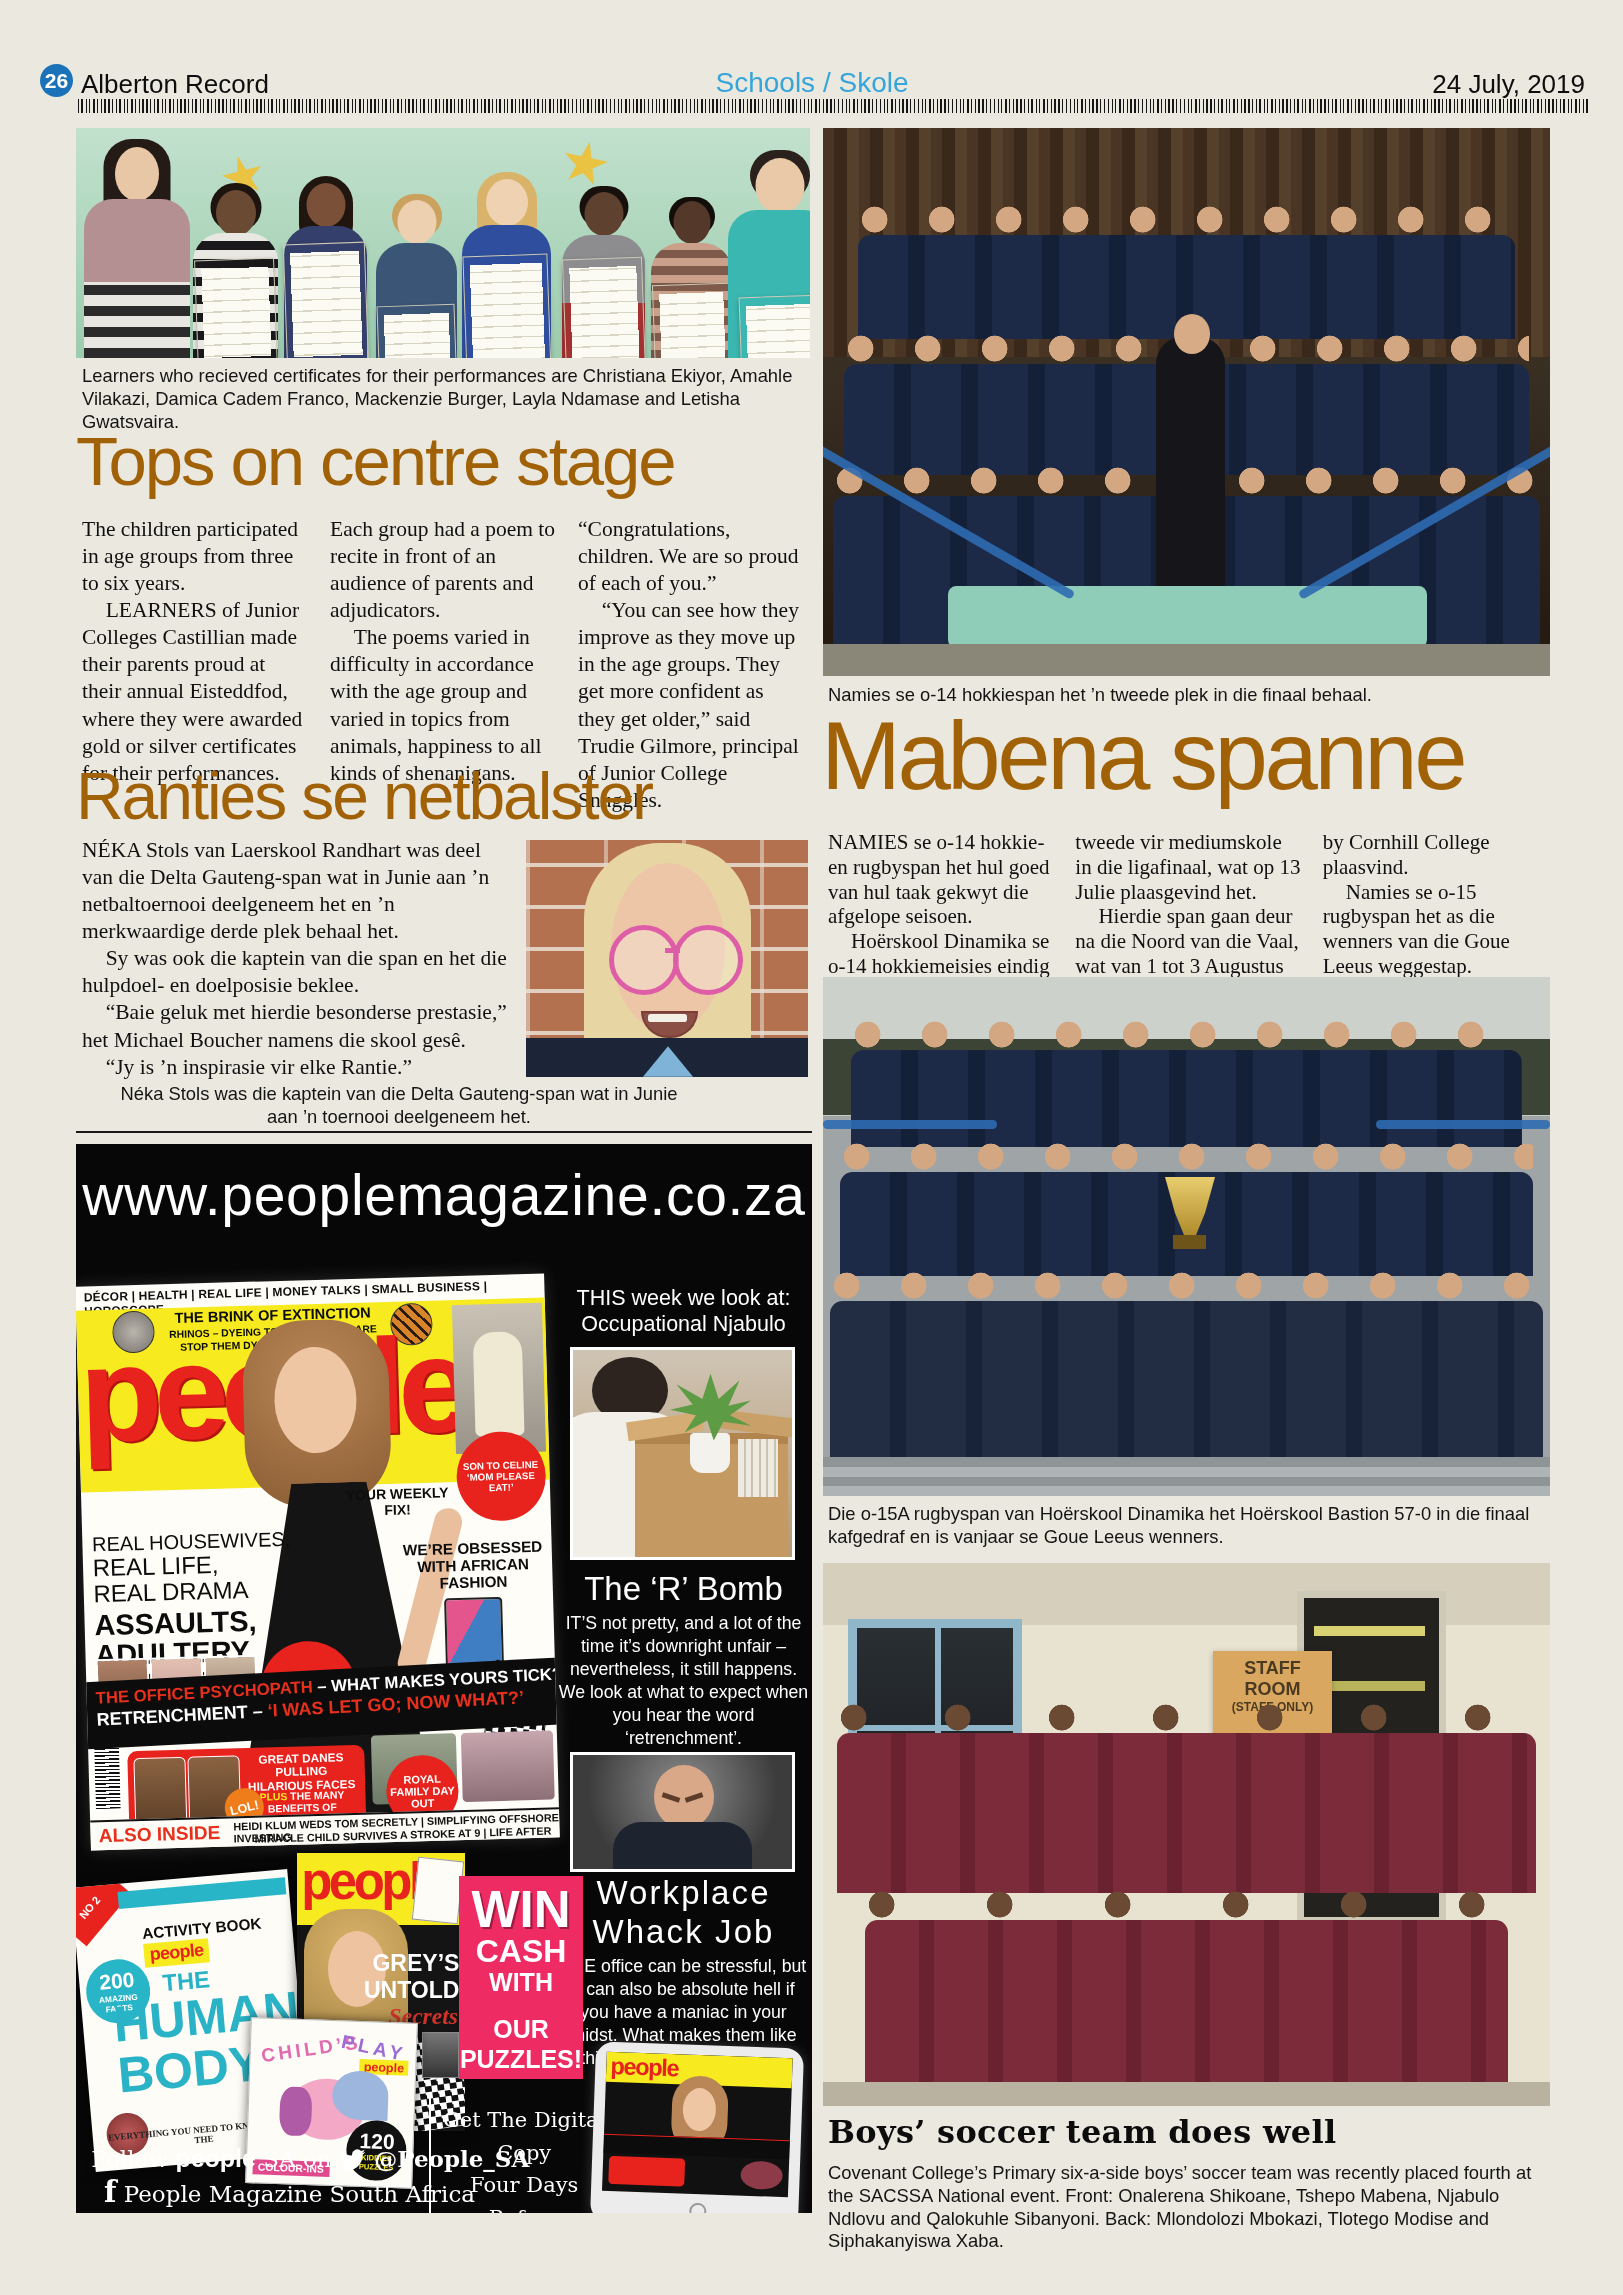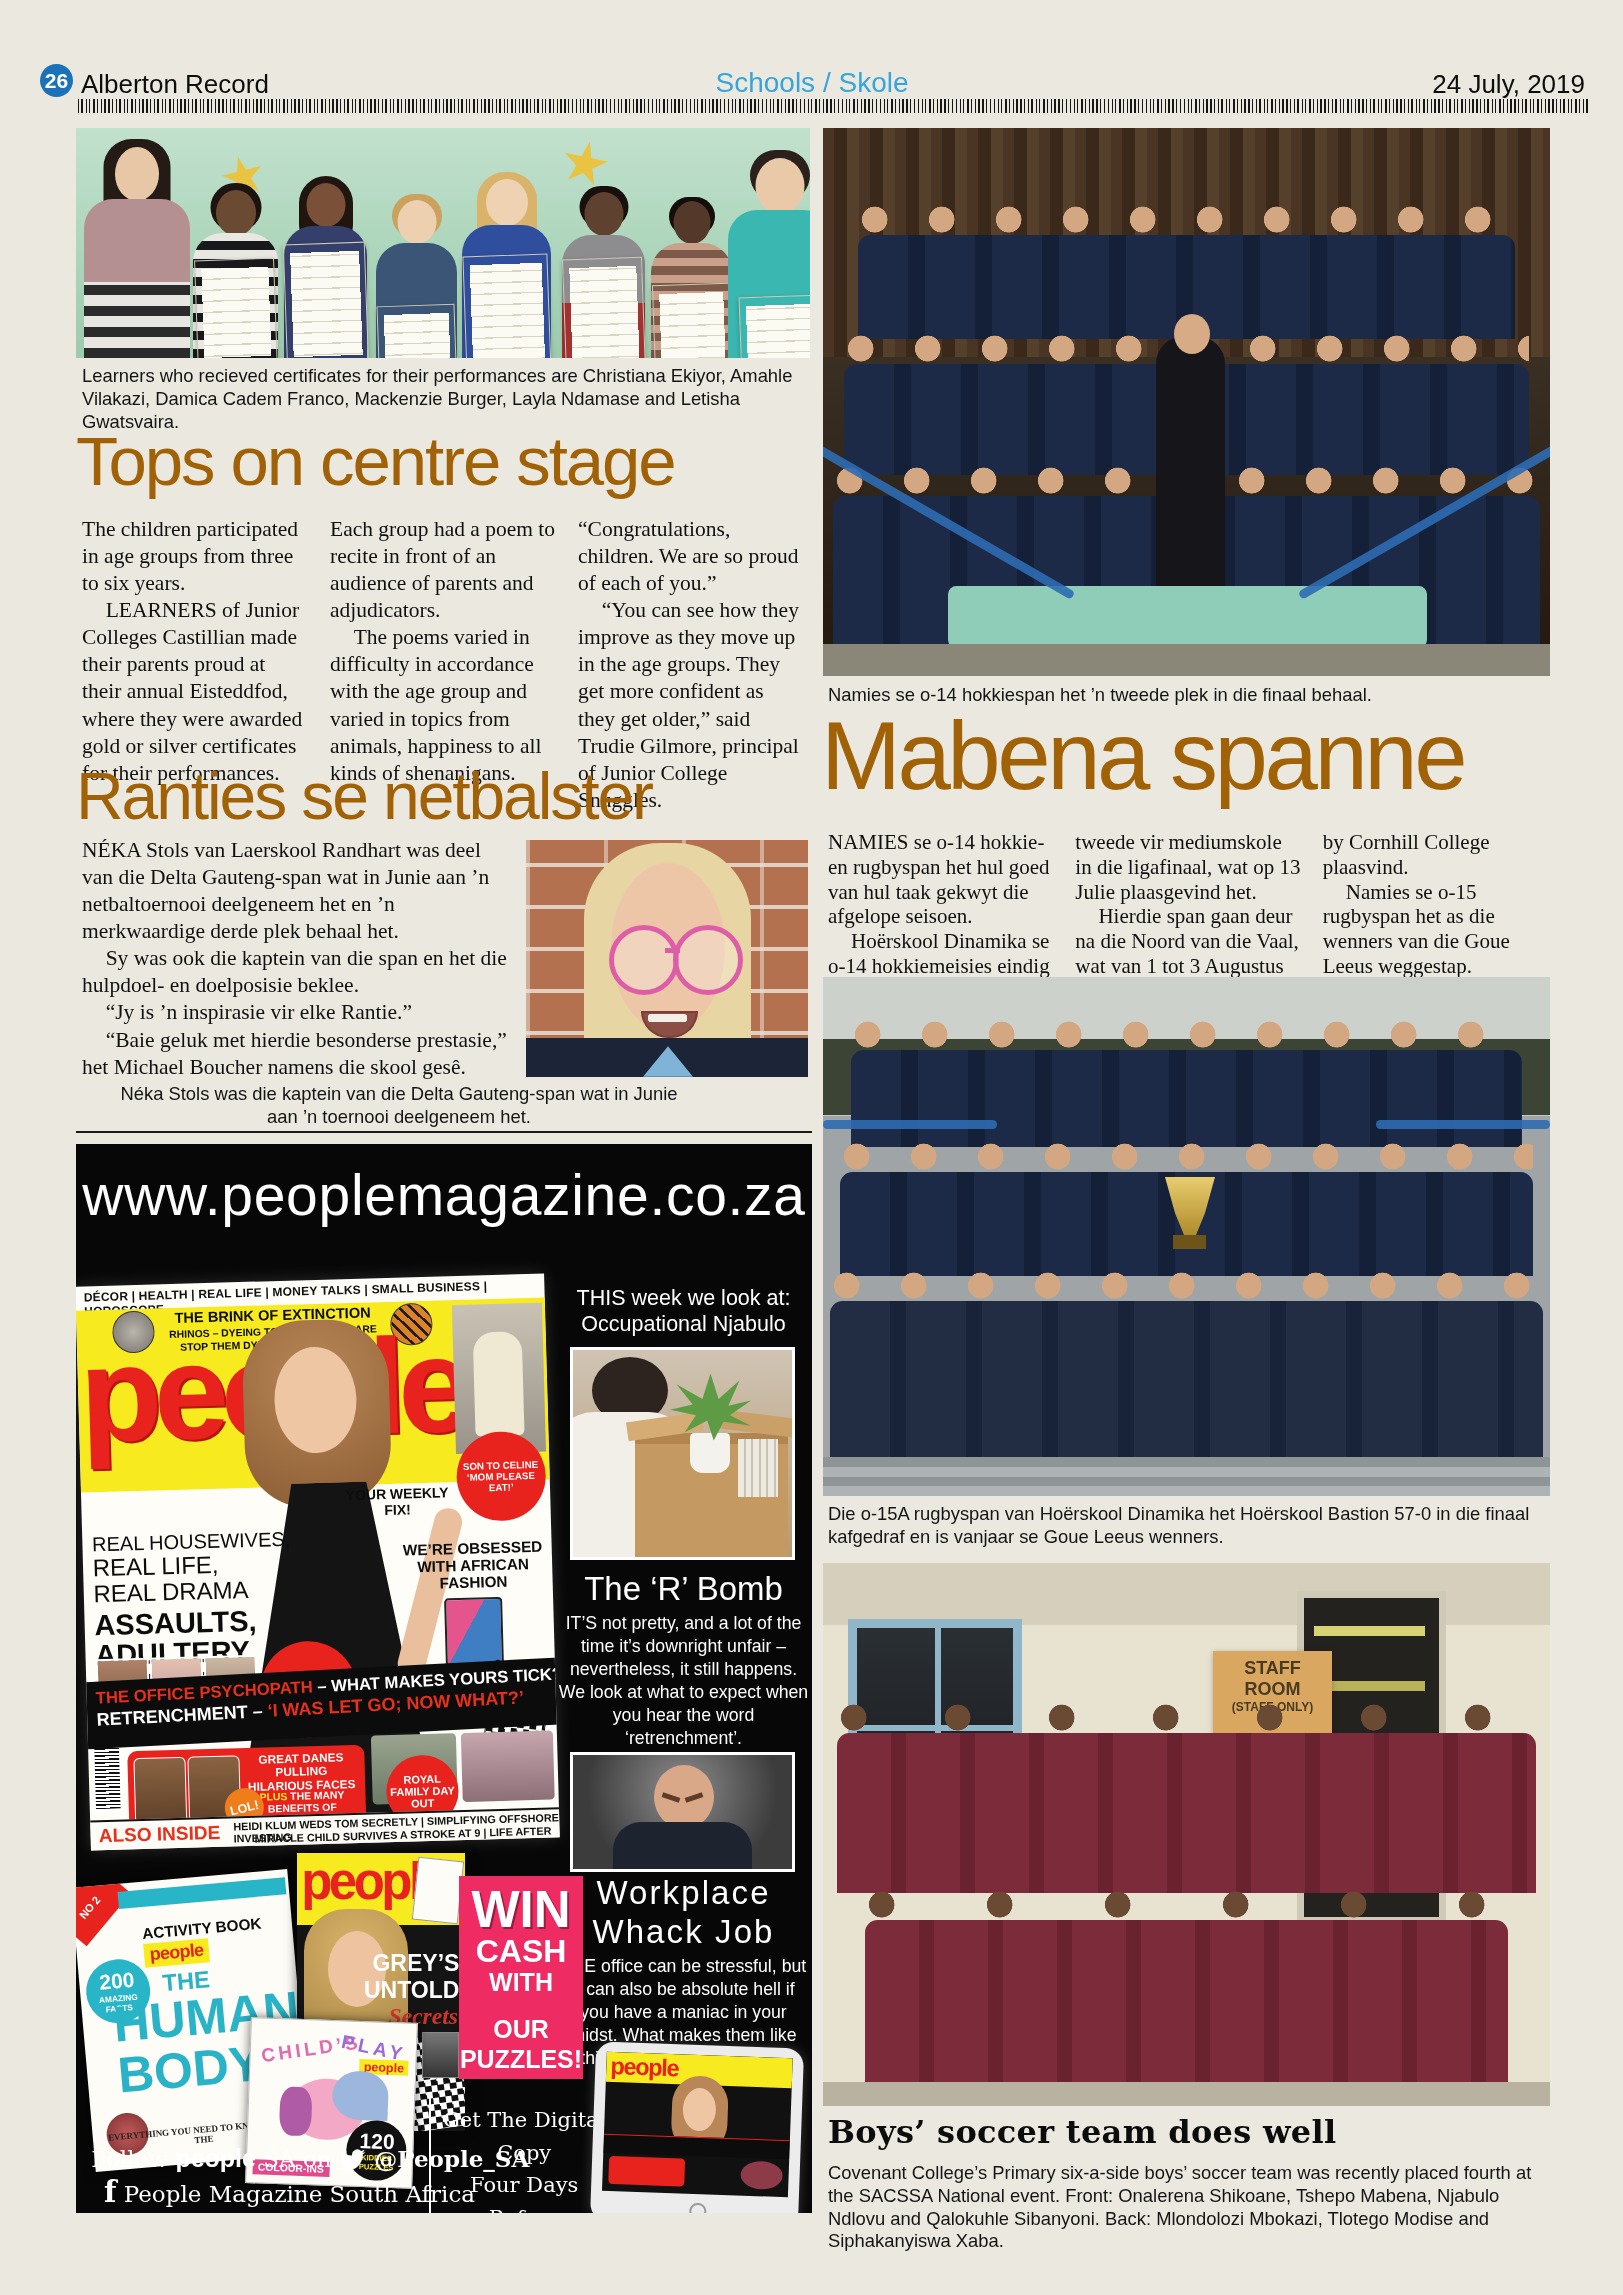--- a/index.html
+++ b/index.html
@@ -196,22 +196,22 @@
       <div class="glass" style="left:83px;top:85px;"></div>
       <div class="glass" style="left:147px;top:85px;"></div>
       <div class="abs" style="left:139px;top:108px;width:15.3px;height:5.6px;background:#dd5ea6;"></div>
       <div class="abs" style="left:115px;top:171px;width:53px;height:23.6px;border-radius:0 0 42px 42px;background:#8c4f46;border:2.1px solid #7a3f38;"></div>
       <div class="abs" style="left:122px;top:174px;width:39px;height:8.3px;background:#f3efe6;border-radius:2.8px;"></div>
       <div class="abs" style="left:0;bottom:-1.4px;width:282px;height:40px;background:#1c2438;"></div>
       <div class="abs" style="left:117px;bottom:0;width:50px;height:30.5px;background:#7fb3d8;clip-path:polygon(0 100%,50% 0,100% 100%);"></div>
     </div>
     <p>NÉKA Stols van Laerskool Randhart was deel van die Delta Gauteng-span wat in Junie aan ’n netbaltoernooi deelgeneem het en ’n merkwaardige derde plek behaal het.</p>
     <p>Sy was ook die kaptein van die span en het die hulpdoel- en doelposisie beklee.</p>
+    <p>“Baie geluk met hierdie besonderse prestasie,” het Michael Boucher namens die skool gesê.</p>
     <p>“Jy is ’n inspirasie vir elke Rantie.”</p>
-    <p>“Baie geluk met hierdie besonderse prestasie,” het Michael Boucher namens die skool gesê.</p>
   </div>
 
   <div class="cap abs" style="left:111px;top:1083px;width:576px;text-align:center;">Néka Stols was die kaptein van die Delta Gauteng-span wat in Junie aan ’n toernooi deelgeneem het.</div>
 
   <div class="rule" style="left:76px;top:1131px;width:736px;"></div>
 
   <div id="ad">
     <div class="ad-url">www.peoplemagazine.co.za</div>
 
     <div id="cover">

